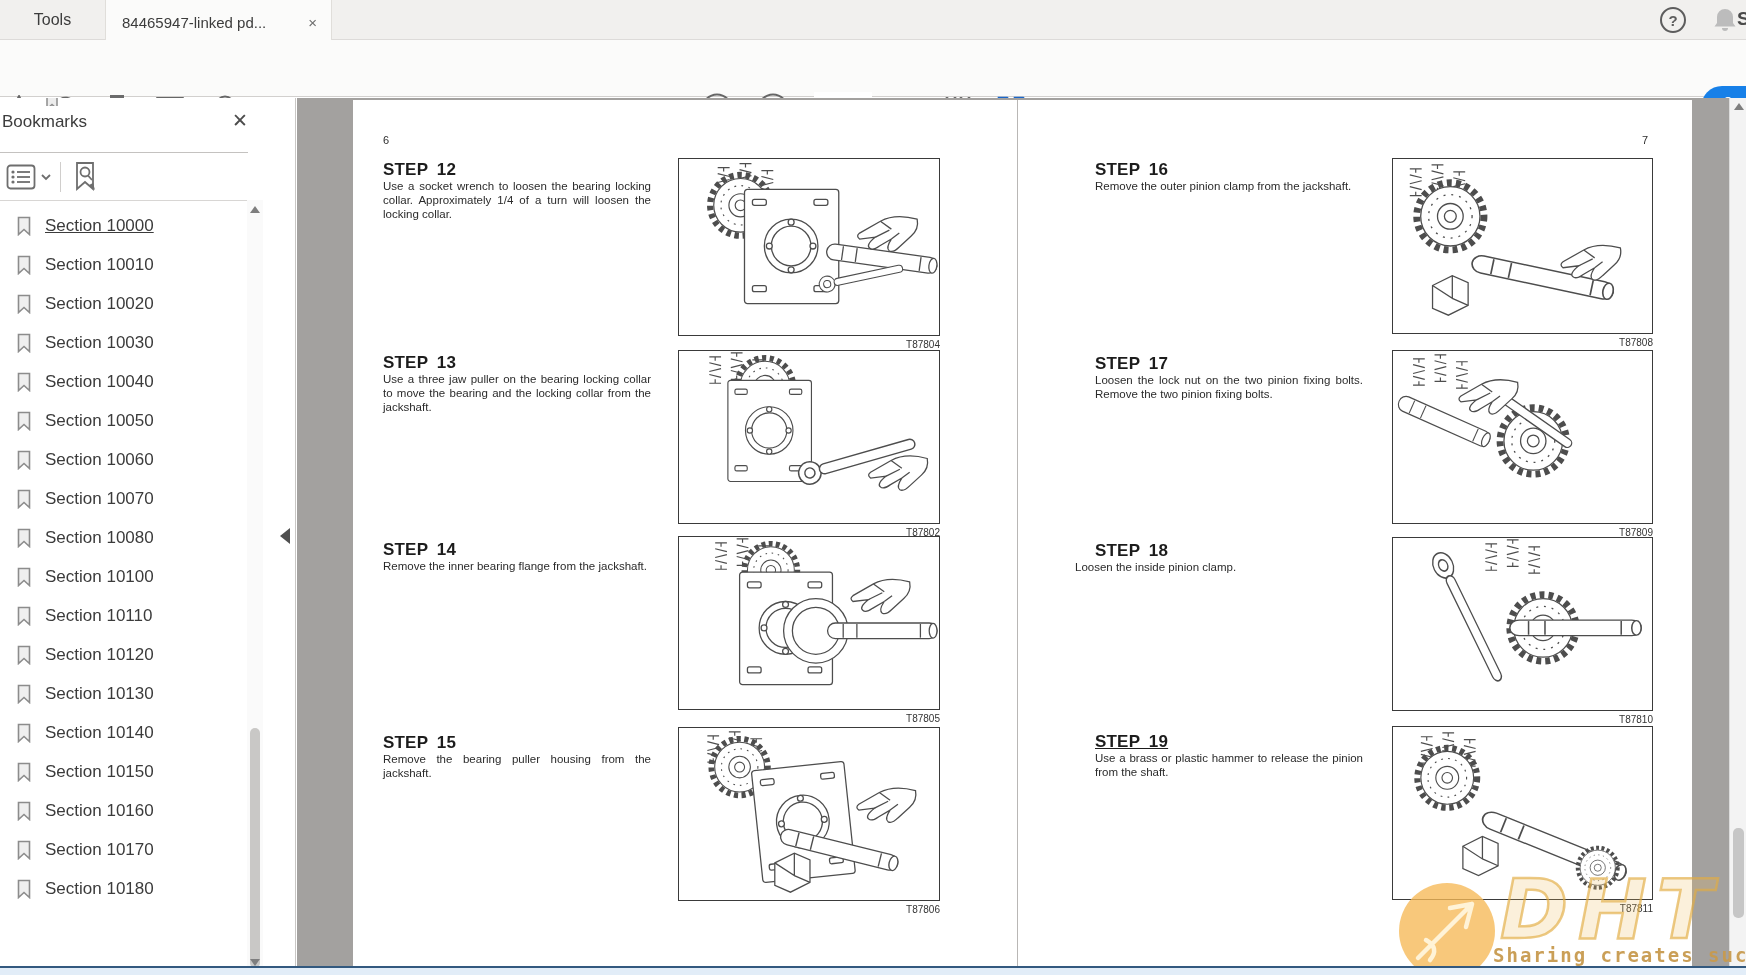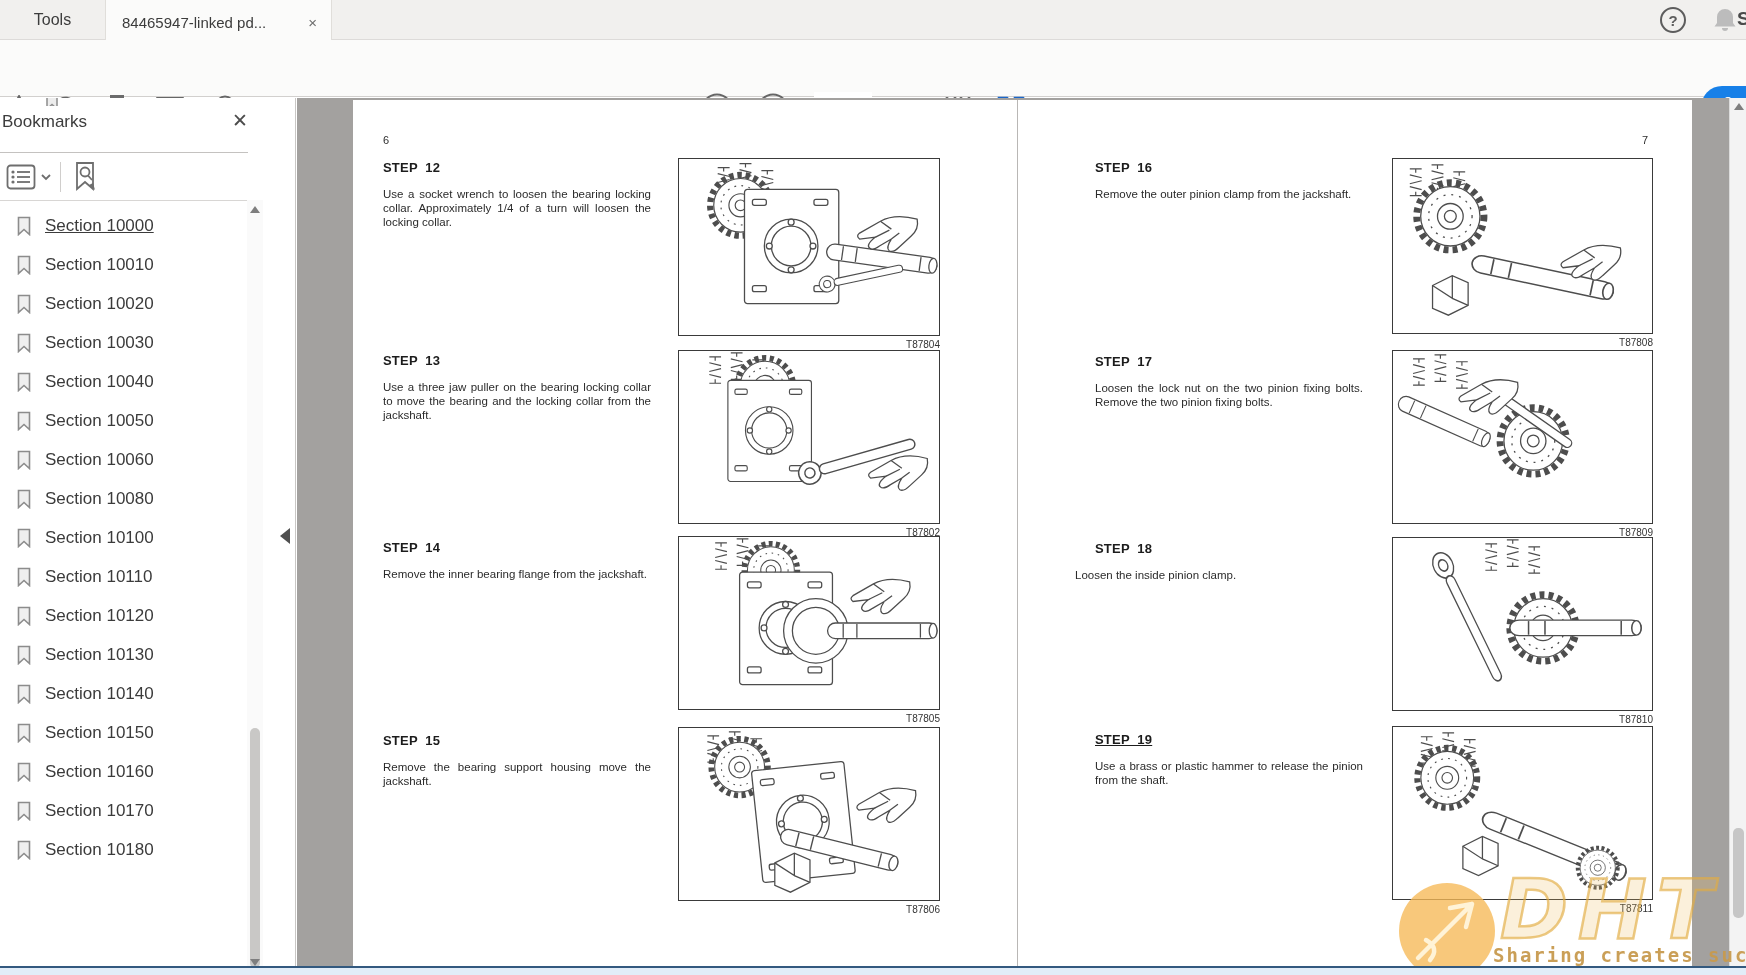--- a/index.html
+++ b/index.html
@@ -53,22 +53,22 @@
   .arr-down{border-left:5px solid transparent;border-right:5px solid transparent;border-top:7px solid #7e7e7e;bottom:6px;}
   .bm-thumb{position:absolute;left:3px;top:528px;width:10px;height:240px;background:#c9c8c6;border-radius:5px;}
   .collapse-arrow{position:absolute;left:280px;top:430px;width:0;height:0;
      border-top:8px solid transparent;border-bottom:8px solid transparent;border-right:10px solid #4f4f4f;}
 
   
   .docarea{position:absolute;left:297px;top:98px;width:1449px;height:877px;background:#a3a19f;overflow:hidden;}
   .spread{position:absolute;left:56px;top:2px;width:1339px;height:875px;background:#fff;}
   .page-div{position:absolute;left:664px;top:0;width:1px;height:875px;background:#b9b7b5;}
   .pagenum{position:absolute;font-size:11px;color:#2e2e2e;}
-  .step-head{position:absolute;font-size:13px;font-weight:bold;color:#1c1c1c;word-spacing:4px;letter-spacing:.2px;}
-  .step-body{position:absolute;font-size:11.5px;line-height:1.2;color:#2b2b2b;text-align:justify;margin-top:8px;}
+  .step-head{position:absolute;font-size:17px;font-weight:bold;color:#1c1c1c;word-spacing:4px;letter-spacing:.2px;}
+  .step-body{position:absolute;font-size:11.5px;line-height:1.2;color:#2b2b2b;text-align:justify;}
   .fig{position:absolute;width:262px;background:#fff;border:1px solid #3a3a3a;}
   .fig svg{display:block;width:100%;height:100%;}
   .fig-label{position:absolute;font-size:10px;color:#333;text-align:right;}
   .doc-scroll{position:absolute;right:0;top:0;width:17px;height:877px;background:#f3f3f3;border-left:1px solid #dcdcdc;}
   .doc-thumb{position:absolute;left:3px;top:730px;width:11px;height:90px;background:#c6c6c6;border-radius:5px;}
 
   
   .wm-circle{position:absolute;left:1396px;top:880px;pointer-events:none;}
   .wm-brand{position:absolute;left:1500px;top:862px;font-family:"DejaVu Sans",sans-serif;font-style:italic;
             font-weight:bold;font-size:82px;letter-spacing:10px;color:rgba(236,187,92,0.22);
@@ -305,20 +305,26 @@
       <li class="bm-item">
         <svg class="bm-ico" width="16" height="20" viewBox="0 0 16 20">
             <path d="M2.5 1.5 h11 v17 l-5.5 -5 -5.5 5 z" fill="#efefef" stroke="#8c8c8c" stroke-width="1.6"></path>
           </svg>
         <span class="bm-label">Section 10060</span>
       </li>
       <li class="bm-item">
         <svg class="bm-ico" width="16" height="20" viewBox="0 0 16 20">
             <path d="M2.5 1.5 h11 v17 l-5.5 -5 -5.5 5 z" fill="#efefef" stroke="#8c8c8c" stroke-width="1.6"></path>
           </svg>
+        <span class="bm-label">Section 10070</span>
+      </li>
+      <li class="bm-item">
+        <svg class="bm-ico" width="16" height="20" viewBox="0 0 16 20">
+            <path d="M2.5 1.5 h11 v17 l-5.5 -5 -5.5 5 z" fill="#efefef" stroke="#8c8c8c" stroke-width="1.6"></path>
+          </svg>
         <span class="bm-label">Section 10080</span>
       </li>
       <li class="bm-item">
         <svg class="bm-ico" width="16" height="20" viewBox="0 0 16 20">
             <path d="M2.5 1.5 h11 v17 l-5.5 -5 -5.5 5 z" fill="#efefef" stroke="#8c8c8c" stroke-width="1.6"></path>
           </svg>
         <span class="bm-label">Section 10100</span>
       </li>
       <li class="bm-item">
         <svg class="bm-ico" width="16" height="20" viewBox="0 0 16 20">
@@ -420,21 +426,21 @@
           <use href="#g-plate" transform="translate(60,36)"></use>
           <circle cx="138" cy="96" r="33" fill="#fff" stroke="#4d4d4d" stroke-width="1.3"></circle>
           <circle cx="138" cy="96" r="24" fill="#fff" stroke="#4d4d4d" stroke-width="1.3"></circle>
           <use href="#g-shaft" transform="translate(150,88)"></use>
           <use href="#g-hand" transform="translate(172,44)"></use>
         </svg>
       </div>
       <div class="fig-label" style="left:325px;top:613px;width:262px;">T87805</div>
 
       <div class="step-head" style="left:30px;top:633px;">STEP 15</div>
-      <div class="step-body" style="left:30px;top:653px;width:268px;">Remove the bearing support housing move the jackshaft.</div>
+      <div class="step-body" style="left:30px;top:653px;width:268px;">Remove the bearing puller housing from the jackshaft.</div>
       <div class="fig" style="left:325px;top:627px;height:174px;">
         <svg viewBox="0 0 262 176">
           <use href="#g-springs" transform="translate(26,8)"></use>
           <use href="#g-gear" transform="translate(60,40) scale(0.85)"></use>
           <use href="#g-plate" transform="translate(72,44) rotate(-6)"></use>
           <use href="#g-shaft" transform="translate(104,102) rotate(14) scale(1.1,1)"></use>
           <use href="#g-hand" transform="translate(178,62)"></use>
           <use href="#g-block" transform="translate(96,128)"></use>
         </svg>
       </div>

